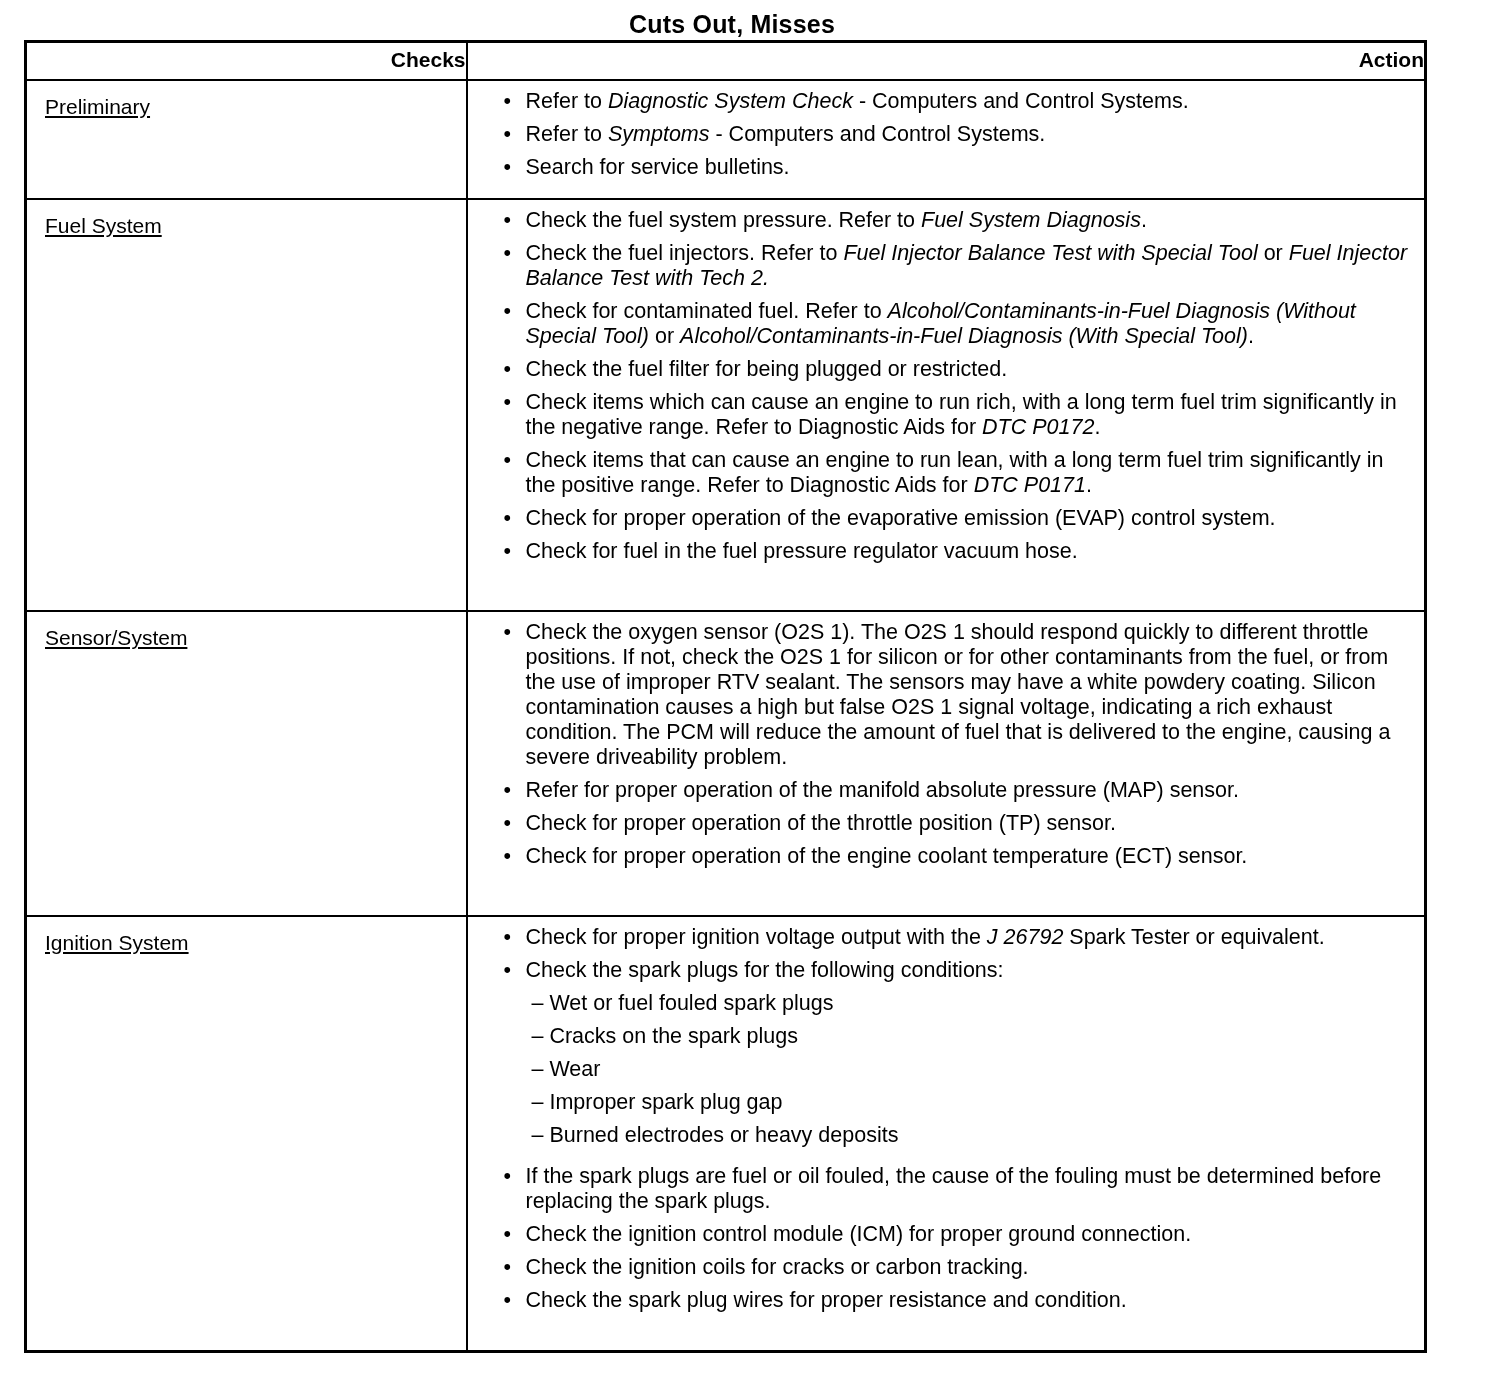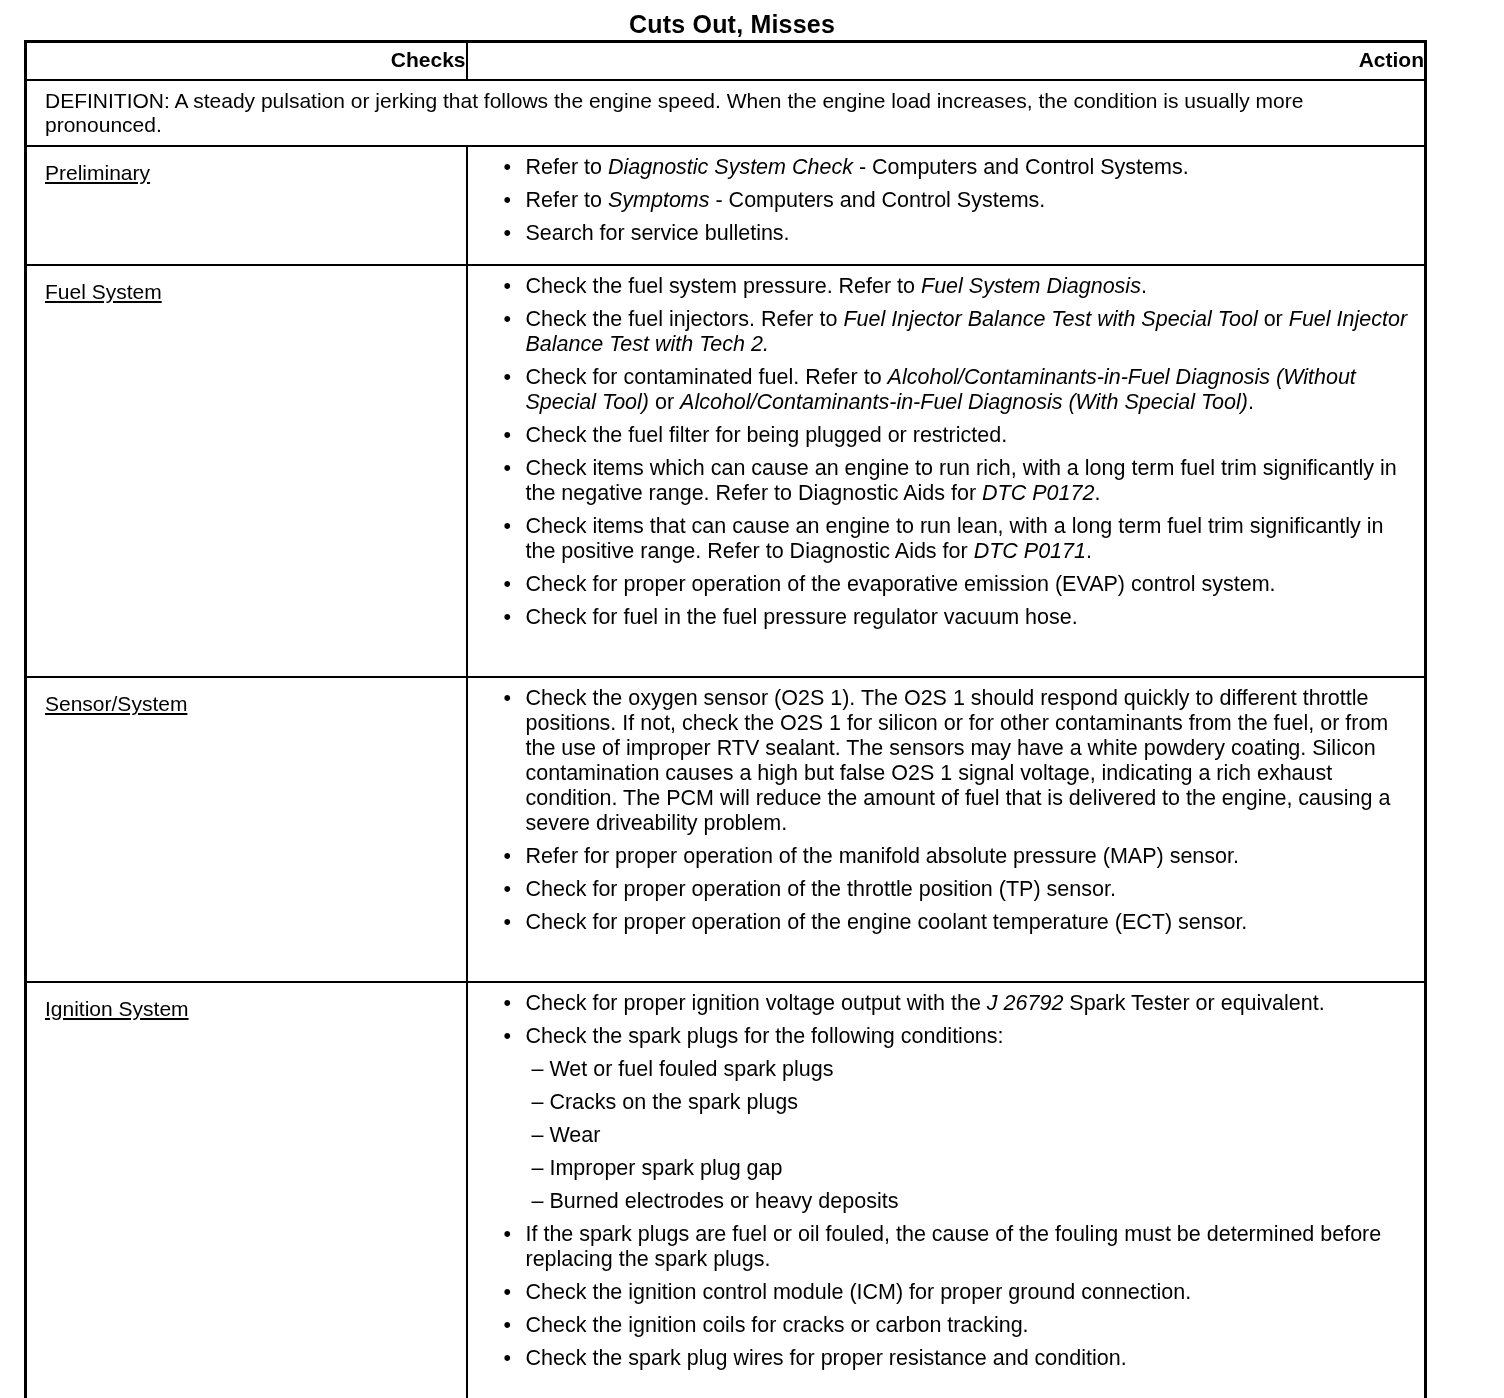--- a/index.html
+++ b/index.html
@@ -8,21 +8,21 @@
   table.diag { position:absolute; left:24px; top:40px; width:1403px; border-collapse:collapse; border:3px solid #000; table-layout:fixed; }
   table.diag td, table.diag th { border:2px solid #000; vertical-align:top; padding:0; }
   col.c1 { width:441px; }
   th { font-weight:bold; font-size:21px; text-align:right; height:36px; line-height:34px; }
   .def { font-size:21px; line-height:24px; padding:8px 16px 8px 18px !important; height:47px; }
   .label { font-size:21px; padding:14px 0 0 18px !important;text-decoration:underline; }
   ul.acts { list-style:none; margin:0; padding:8px 10px 6px 34px; font-size:21.5px; line-height:25px; }
   ul.acts li { position:relative; padding-left:24px; margin-bottom:8px; }
   ul.acts li:last-child { margin-bottom:0; }
   ul.acts li .bullet { position:absolute; left:2px; top:0; }
-  ul.sub { list-style:none; margin:8px 0 8px 0; padding:0 0 0 6px; }
+  ul.sub { list-style:none; margin:8px 0 16px 0; padding:0 0 0 6px; }
   ul.sub li { padding-left:0; margin-bottom:8px; }
   ul.sub li:last-child { margin-bottom:0; }
   i { font-style:italic; }
   tr.r-pre td { height:103px; }
   tr.r-fuel td { height:396px; }
   tr.r-sensor td { height:289px; }
   tr.r-ign td { height:419px; }
 </style>
 </head>
 <body>
@@ -34,23 +34,20 @@
       <col class="c1">
       <col class="c2">
     </colgroup>
   <thead>
     <tr>
       <th>Checks</th>
       <th>Action</th>
     </tr>
   </thead>
   <tbody id="tbody">
-    <tr>
-      <td colspan="2" class="def">DEFINITION: A steady pulsation or jerking that follows the engine speed. When the engine load increases, the condition is usually more pronounced.</td>
-    </tr>
     <tr class="r-pre">
       <td class="label">Preliminary</td>
       <td>
           <ul class="acts">
             <li><span class="bullet">•</span><span>Refer to </span><i>Diagnostic System Check</i><span> - Computers  and  Control  Systems.</span></li>
             <li><span class="bullet">•</span><span>Refer to </span><i>Symptoms</i><span> - Computers  and  Control  Systems.</span></li>
             <li><span class="bullet">•</span><span>Search for service bulletins.</span></li>
           </ul>
         </td>
     </tr>

